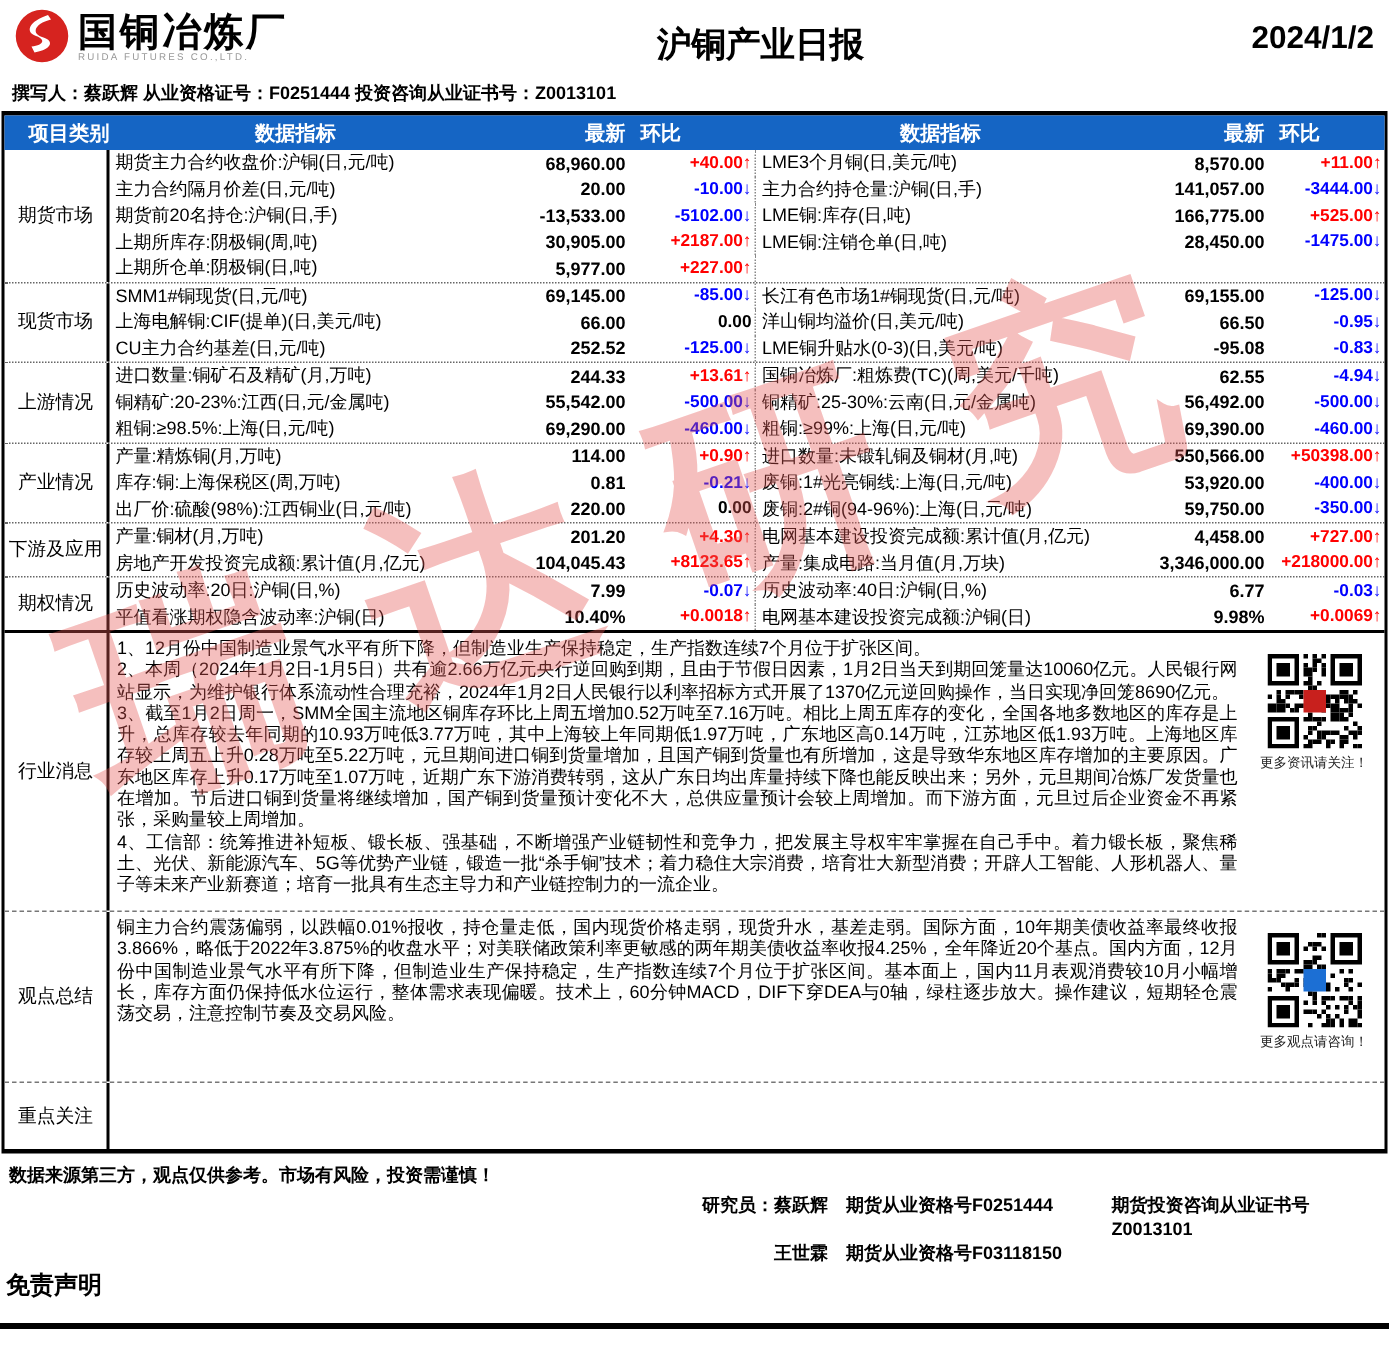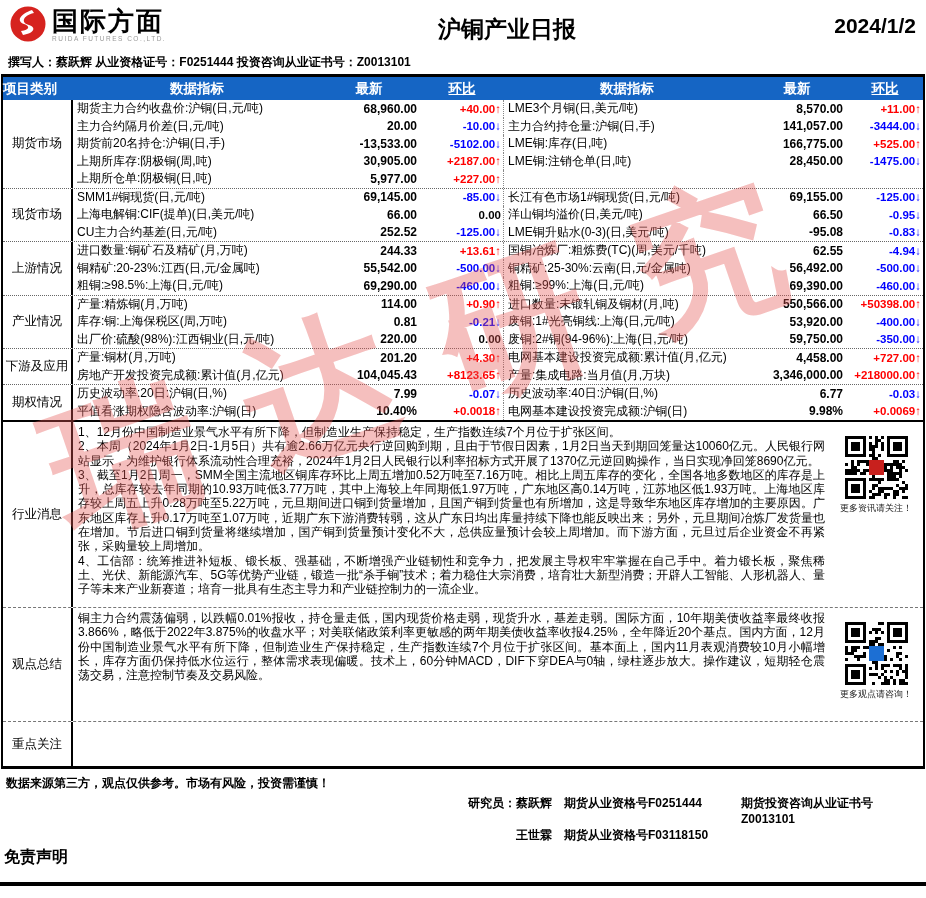--- a/index.html
+++ b/index.html
@@ -14,24 +14,24 @@
   .logo-mark { width:40px; height:40px; margin-right:4px; }
   .logo-txt .cn { font-size:26px; font-weight:bold; letter-spacing:2px; line-height:28px; }
   .logo-txt .en { font-size:6.5px; color:#999; letter-spacing:1.5px; }
   .doc-title { flex:1; text-align:center; font-size:23px; font-weight:bold; padding-top:10px; }
   .doc-date { width:160px; text-align:right; font-size:21px; font-weight:bold; padding-top:10px; }
   .author-line { font-size:12px; font-weight:bold; padding:2px 8px 3px 8px; }
   
   .report { border:2px solid #000; border-top:3px solid #000; border-bottom:3px solid #000; margin:0 1px; position:relative; z-index:1; }
   .thead { display:grid; grid-template-columns:70px 248px 106px 76px 248px 102px 70px;
            background:#1565c4; color:#fff; font-weight:bold; font-size:13.5px; height:23px; align-items:center; }
-  .thead .c-cat { text-align:left; }
+  .thead .c-cat { text-align:right; }
   .thead .c-ind { text-align:center; }
-  .thead .c-val { text-align:center; padding-right:10px; }
-  .thead .c-chg { text-align:center; padding-right:6px;text-decoration:underline; }
+  .thead .c-val { text-align:right; padding-right:10px; }
+  .thead .c-chg { text-align:left; padding-right:6px; }
   .group { display:flex; }
   .group + .group { border-top:1px dotted #666; }
   .cat-cell { width:70px; flex:0 0 70px; border-right:2px solid #000; display:flex; align-items:center; justify-content:center; font-size:12.5px; }
   .rows { flex:1; }
   .grid-row { display:grid; grid-template-columns:248px 106px 76px 248px 102px 70px; height:17.5px; align-items:center; font-size:12px; }
   .cell-ind { padding-left:4px; white-space:nowrap; overflow:hidden; }
   .cell-ind.rt { border-left:1px dotted #888; height:100%; display:flex; align-items:center; }
   .cell-val { text-align:right; padding-right:10px; font-weight:bold; white-space:nowrap; }
   .cell-chg { text-align:right; padding-right:2px; font-weight:bold; font-size:11.5px; white-space:nowrap; }
   .up { color:#f00; } .down { color:#00f; } .flat { color:#000; }
@@ -61,21 +61,21 @@
 </head>
 <body>
 
 <div class="top">
   <div class="logo">
     <svg class="logo-mark" viewBox="0 0 40 40">
       <circle cx="20" cy="20" r="17.5" fill="#d6231f" transform="rotate(45 20 20)"></circle>
       <path d="M26 9 C14 12 13 19 21 21 C28 23 27 29 15 31 L13 27 C22 26 22 22 16 20 C8 17 12 10 24 6 Z" fill="#fff"></path>
     </svg>
     <div class="logo-txt">
-      <div class="cn">国际方面</div>
+      <div class="cn">国铜冶炼厂</div>
       <div class="en">RUIDA FUTURES CO.,LTD.</div>
     </div>
   </div>
   <div class="doc-title">沪铜产业日报</div>
   <div class="doc-date">2024/1/2</div>
 </div>
 <div class="author-line">撰写人：蔡跃辉  从业资格证号：F0251444  投资咨询从业证书号：Z0013101</div>
 
 <div class="report">
   <div class="thead">

